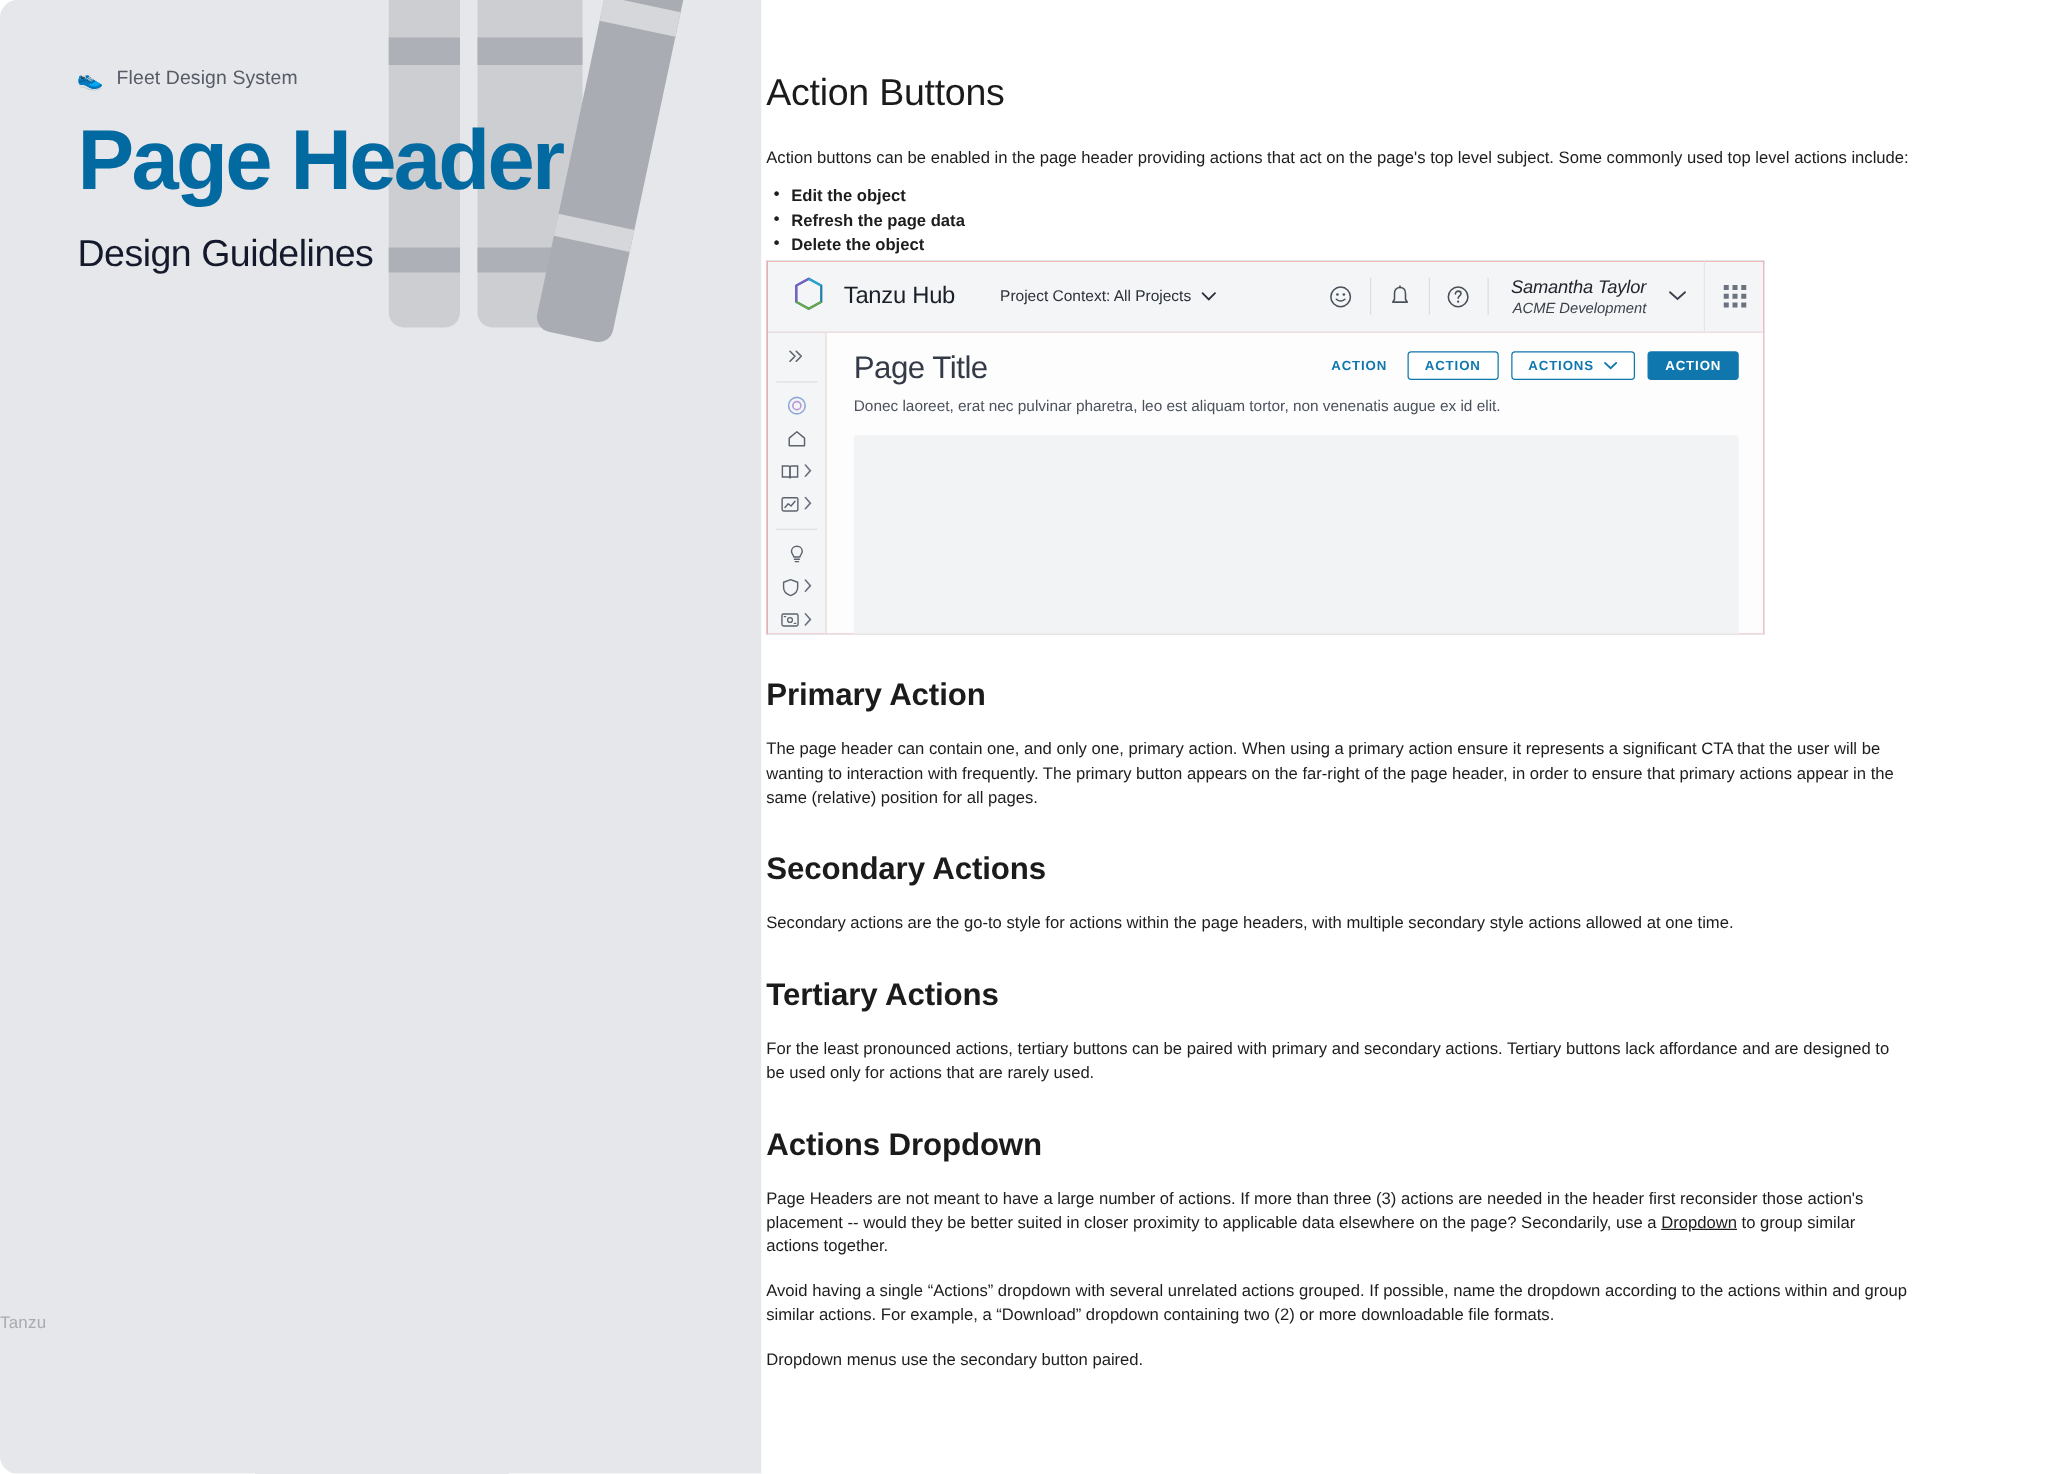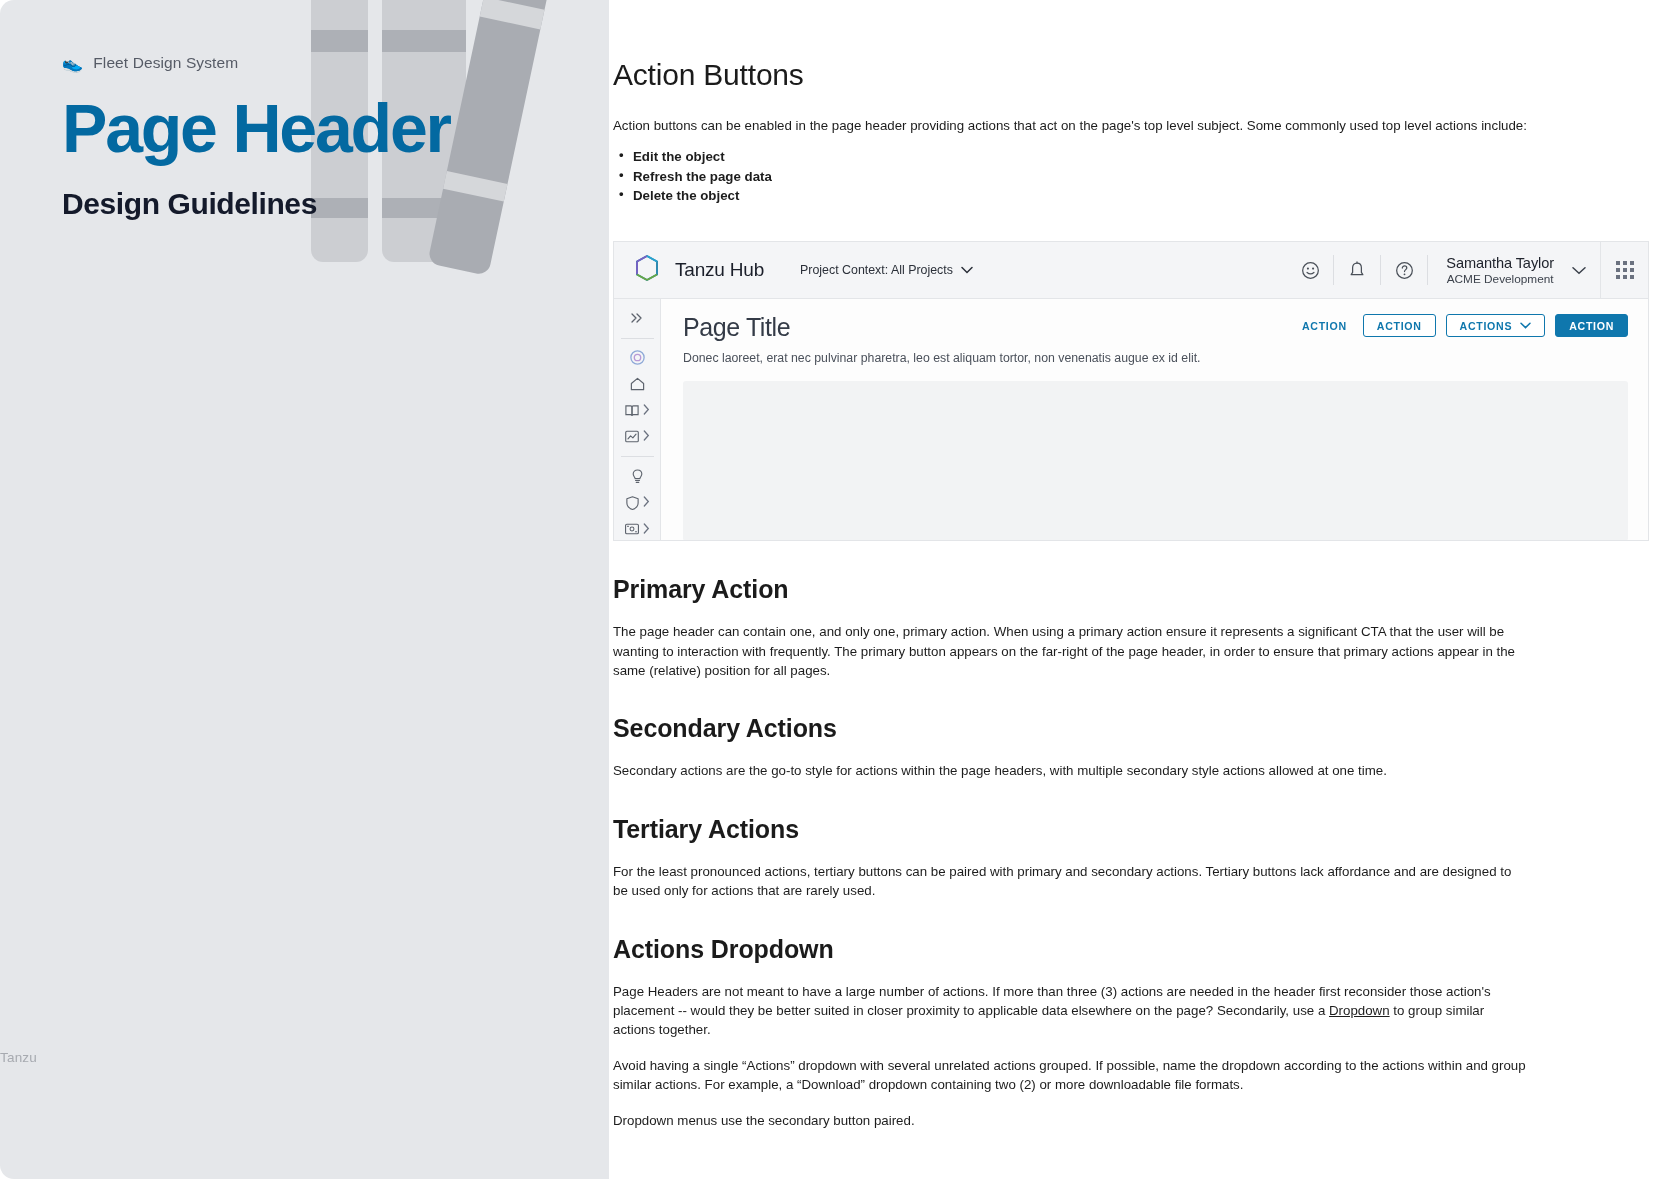--- a/index.html
+++ b/index.html
@@ -49,21 +49,21 @@
   }
   .eyebrow .shoe { font-size: 17px; line-height: 1; }
   .cover-title {
     margin-top: 22px;
     font-size: 68px; line-height: 1.02;
     font-weight: 700; letter-spacing: -2.2px;
     color: #0369a1;
   }
   .cover-sub {
     margin-top: 24px;
-    font-size: 30px; font-weight: 700;
+    font-size: 30px; font-weight: 400;
     color: #141a2b; letter-spacing: -0.4px;
   }
   .cover-foot {
     position: absolute; left: 0; right: 0; bottom: 114px;
     text-align: left;
     font-size: 13.5px; color: #a7aab0; letter-spacing: 0.2px;
   }
 
   
   .content {
@@ -91,22 +91,22 @@
     padding-left: 20px; position: relative; font-weight: bold;
   }
   ul.doc-ul li::before {
     content: "•"; position: absolute; left: 6px; top: -1px;
     font-size: 13px; color: #1d1d1d;
   }
   .inline-link { text-decoration: underline; color: #1d1d1d; }
 
   
   .appmock {
-    margin-top: 36px;
-    width: 1036px; height: 300px;
+    margin-top: 3px;
+    width: 799px; height: 300px;
     background: #ef4444;
     border: 1px solid #e3e5e8;
     overflow: hidden;
     position: relative;
   }
   .app-topbar {
     height: 57px; background: #f4f5f7;
     border-bottom: 1px solid #e3e5e8;
     display: flex; align-items: center;
     padding: 0 0 0 18px;
@@ -126,21 +126,21 @@
   .top-icons .ti {
     width: 46px; height: 32px;
     display: flex; align-items: center; justify-content: center;
     color: #4a5059;
   }
   .vdiv { width: 1px; height: 30px; background: #dcdee2; }
   .user {
     padding: 0 14px 0 18px;
     display: flex; align-items: center; gap: 18px;
   }
-  .user-text { text-align: center; }
+  .user-text { text-align: right; font-style: italic; }
   .user-name { font-size: 14.6px; color: #21252e; letter-spacing: -0.1px; }
   .user-org { font-size: 11.8px; color: #3c424c; margin-top: 1px; }
   .grid-btn {
     width: 48px; height: 56px;
     display: flex; align-items: center; justify-content: center;
     border-left: 1px solid #e3e5e8;
   }
   .grid-dots { display: grid; grid-template-columns: repeat(3, 4px); gap: 3px; }
   .grid-dots i { width: 4px; height: 4px; background: #6b7280; display: block; }
 

